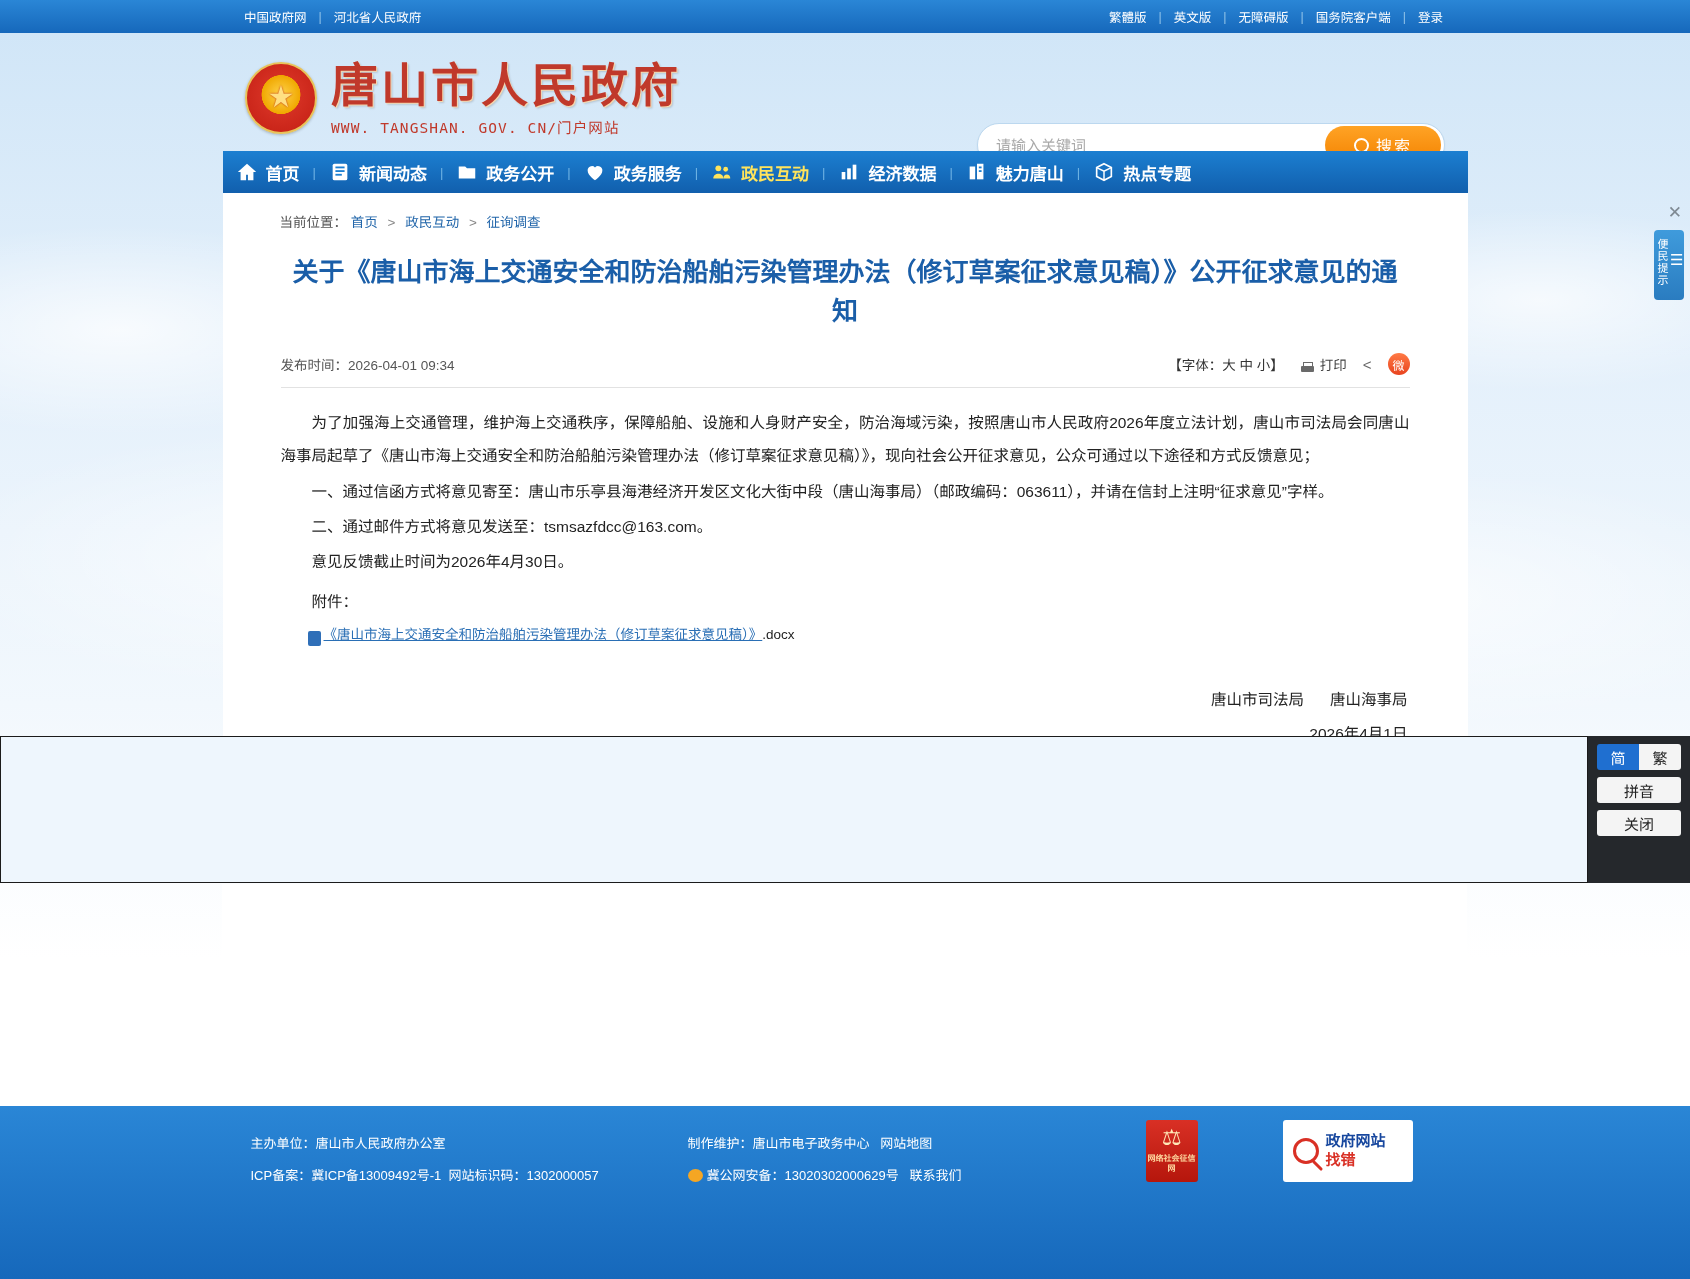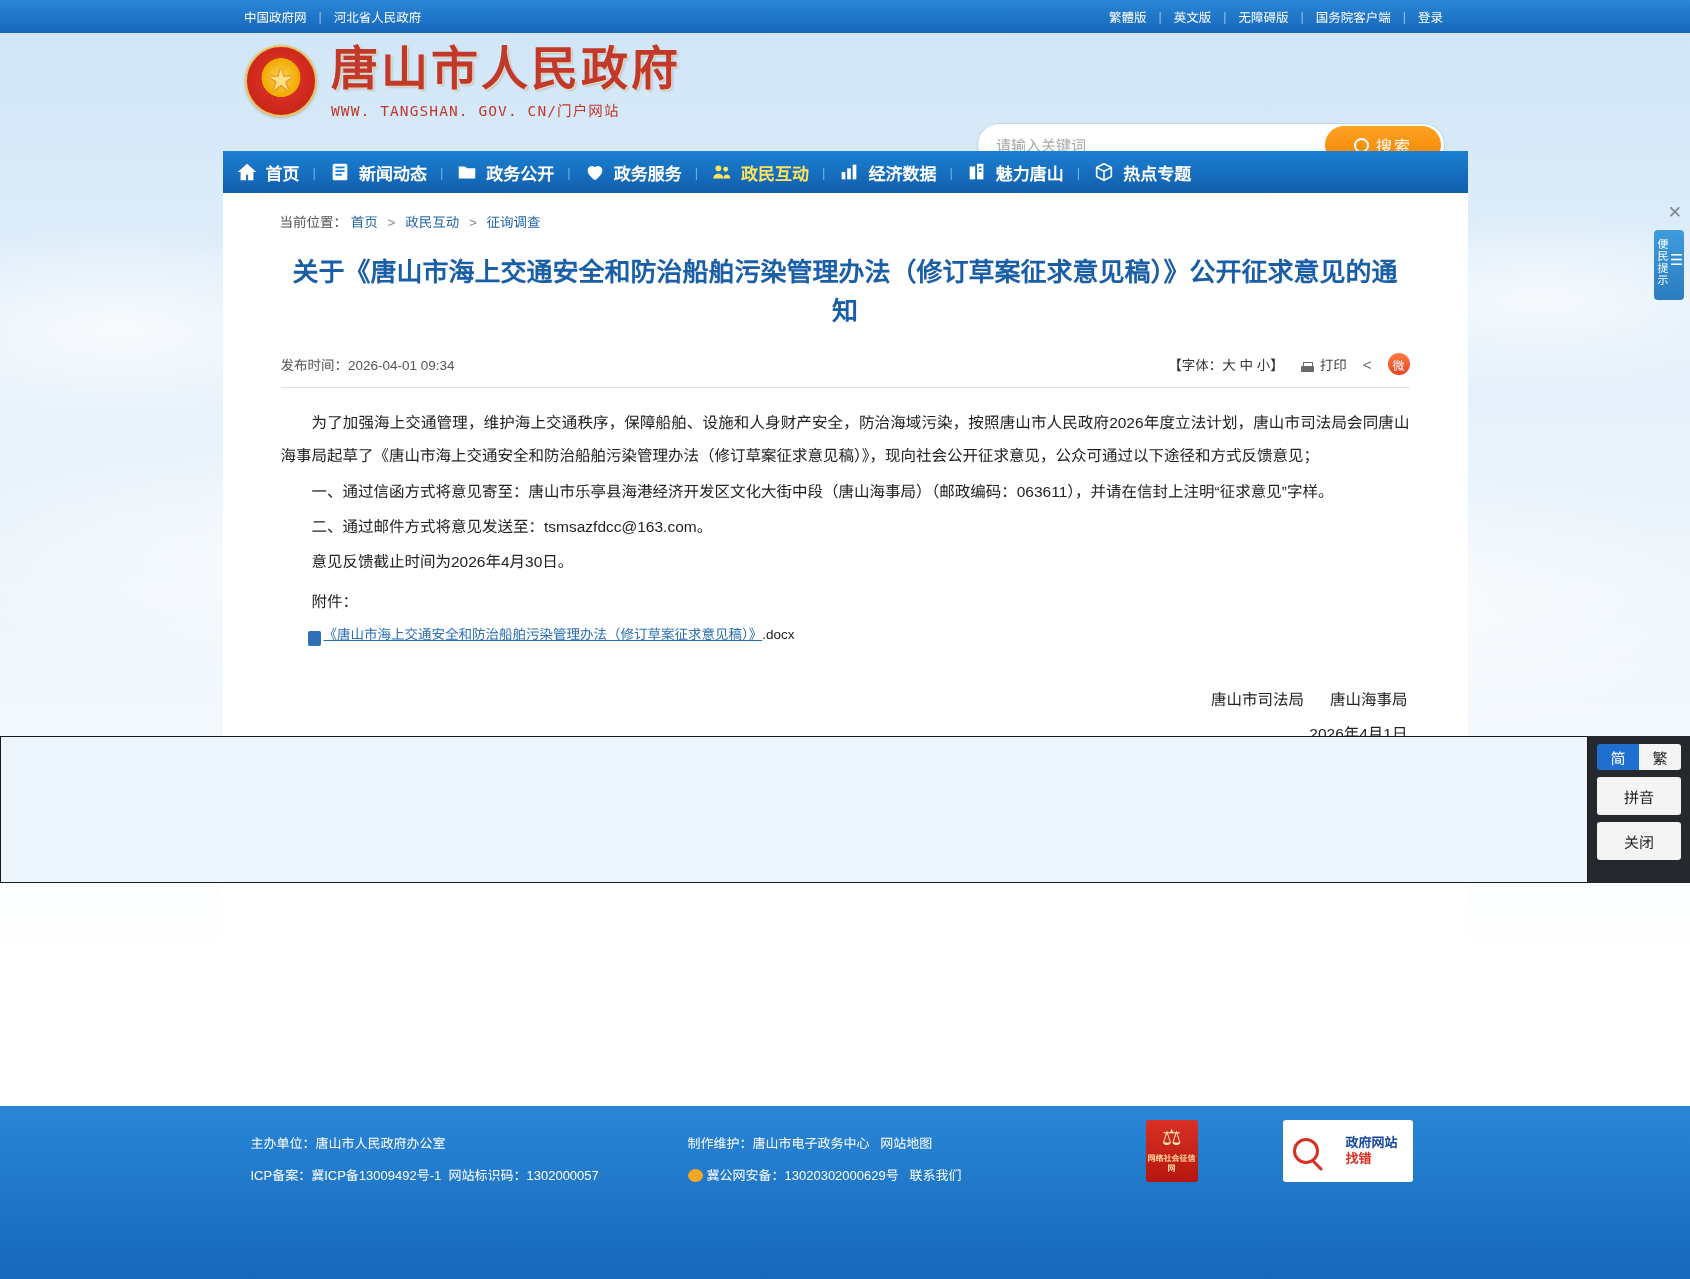--- a/index.html
+++ b/index.html
@@ -45,21 +45,21 @@
 
   
   .header {
     position: relative;
     height: 118px;
     z-index: 4;
   }
   .logo-wrap {
     position: absolute;
     left: 245px;
-    top: 10px;
+    top: 27px;
     display: flex;
     align-items: center;
   }
   .emblem {
     width: 72px; height: 72px; border-radius: 50%;
     background: radial-gradient(circle at 50% 45%, #ffd34d 0%, #f0a800 38%, #d42f22 39%, #c21d12 100%);
     border: 2px solid #e8c35a;
     position: relative;
     box-shadow: 0 1px 3px rgba(0,0,0,.25);
     flex: 0 0 auto;
@@ -296,21 +296,21 @@
   .ime-toggle {
     display: flex; width: 84px; height: 26px; border-radius: 3px; overflow: hidden;
   }
   .ime-toggle div {
     flex: 1; display: flex; align-items: center; justify-content: center;
     font-size: 15px; cursor: pointer;
   }
   .ime-jian { background: #1f6fd0; color: #fff; }
   .ime-fan { background: #f4f4f4; color: #222; }
   .ime-btn {
-    width: 84px; height: 38px; background: #f4f4f4; color: #222;
+    width: 84px; height: 26px; background: #f4f4f4; color: #222;
     border-radius: 3px; font-size: 15px;
     display: flex; align-items: center; justify-content: center; cursor: pointer;
   }
 
   
   .lower-white {
     position: absolute;
     left: 222px; top: 884px;
     width: 1245px; height: 222px;
     background: #ffffff;
@@ -355,21 +355,21 @@
     display: flex; align-items: center; gap: 7px; padding-left: 10px;
   }
   .badge-white .bw-mag {
     width: 26px; height: 26px; border: 3px solid #d93025; border-radius: 50%;
     position: relative; flex: 0 0 auto;
   }
   .badge-white .bw-mag::after {
     content: ""; position: absolute; right: -8px; bottom: -6px;
     width: 13px; height: 3px; background: #d93025; transform: rotate(45deg); border-radius: 2px;
   }
-  .bw-text { font-size: 13px; color: #17479e; font-weight: bold; line-height: 1.25; margin-left: 20px; }
+  .bw-text { font-size: 15px; color: #17479e; font-weight: bold; line-height: 1.25; }
   .bw-text span.red { color: #d93025; }
   .wx-ico {
     display: inline-block; width: 15px; height: 13px; border-radius: 50%;
     background: #f5a623; vertical-align: -2px; margin-right: 4px;
   }
 </style>
 </head>
 <body>
 
 <div class="bg-deco"></div>

